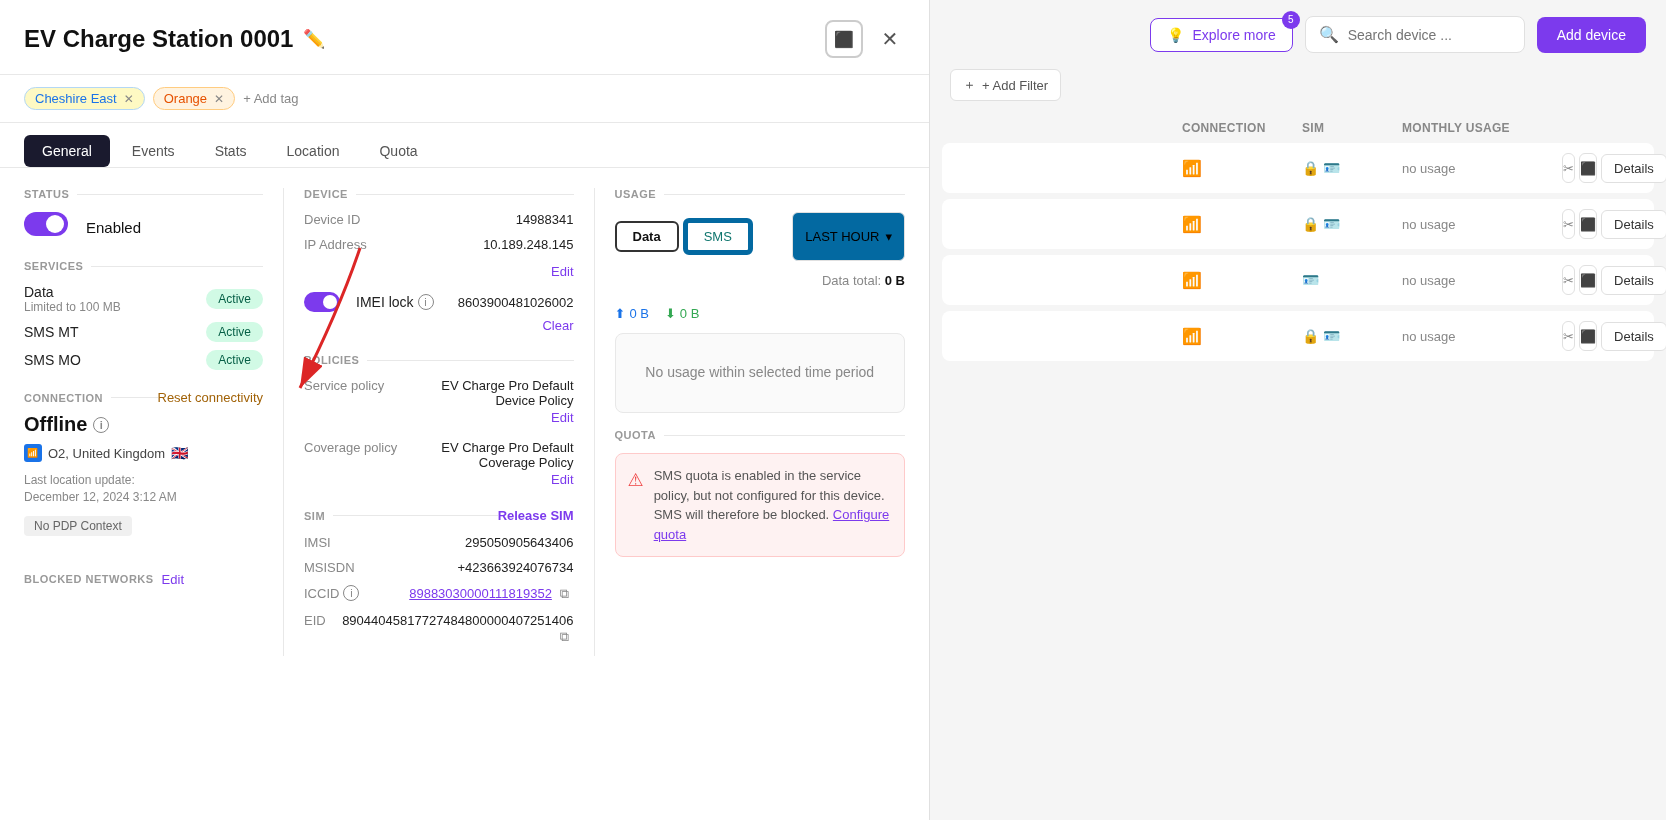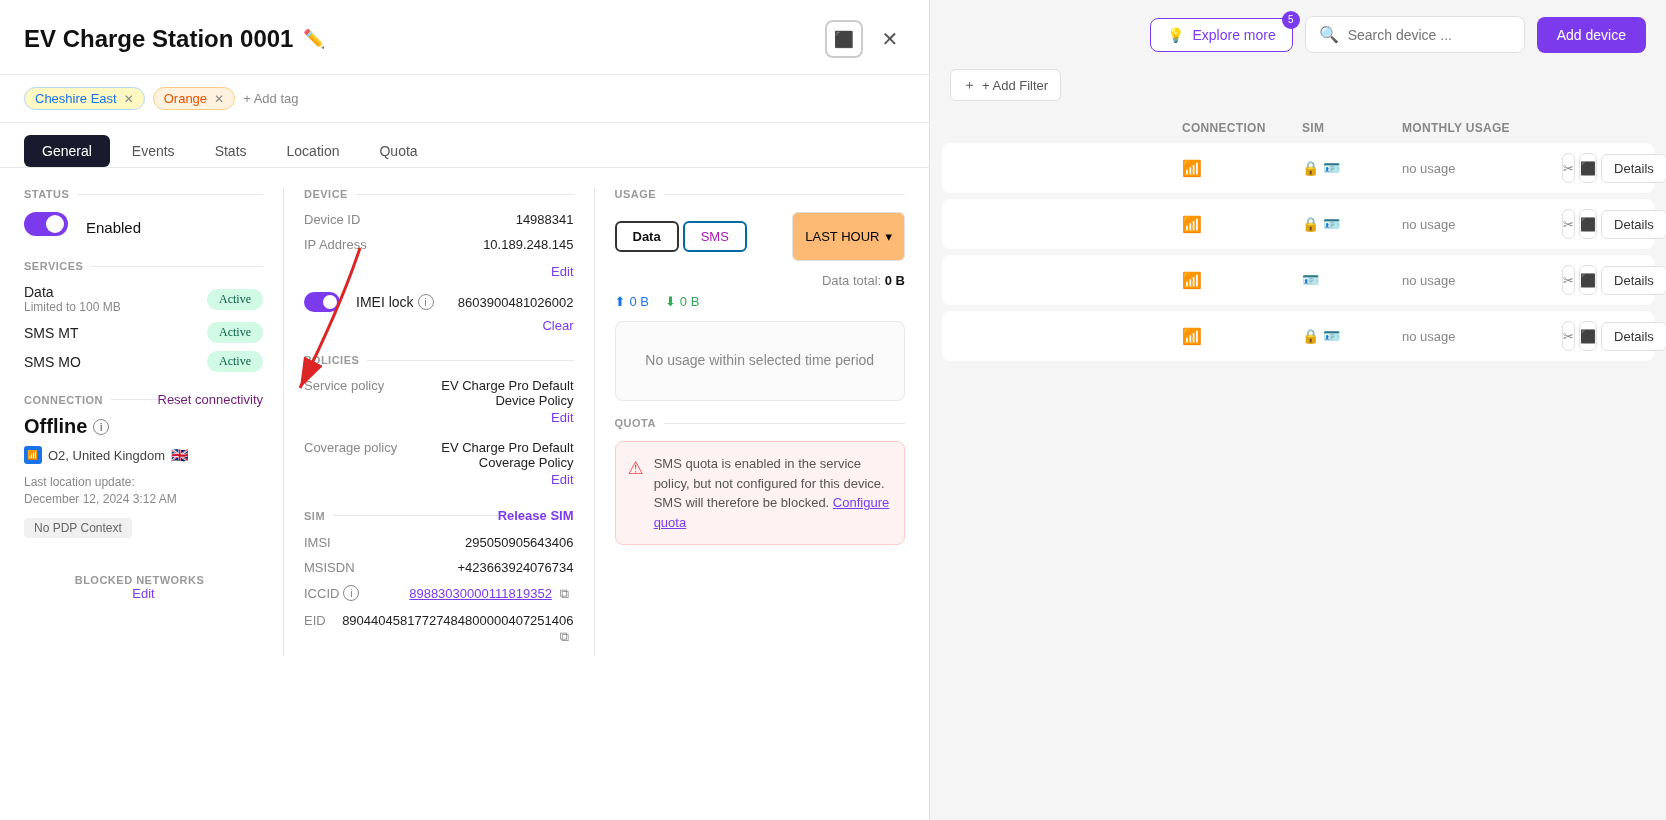--- a/index.html
+++ b/index.html
@@ -219,33 +219,33 @@
     .service-name { font-size: 14px; color: #222; font-weight: 500; }
     .service-limit { font-size: 12px; color: #888; }
 
     .status-badge {
       padding: 3px 12px;
       border-radius: 20px;
       font-size: 12px;
       font-weight: 500;
     }
 
-    .badge-active { background: #d1fae5; color: #065f46; font-family: Liberation Serif, serif; }
+    .badge-active { background: #d1fae5; color: #065f46; }
 
     .connection-section { margin-bottom: 20px; }
 
     .connection-header {
       display: flex;
       align-items: center;
       justify-content: space-between;
       margin-bottom: 8px;
     }
 
     .reset-btn {
-      color: #701a75;
+      color: #a16207;
       font-size: 13px;
       font-weight: 500;
       cursor: pointer;
       border: none;
       background: none;
     }
 
     .offline-status {
       font-size: 20px;
       font-weight: 700;
@@ -304,21 +304,20 @@
       border-radius: 4px;
       font-size: 12px;
       color: #666;
       margin-bottom: 16px;
     }
 
     .blocked-networks-header {
       display: flex;
       align-items: center;
       justify-content: flex-start;
-      flex-direction: column;
     }
 
     .edit-link {
       color: #7c3aed;
       font-size: 13px;
       font-weight: 500;
       cursor: pointer;
       border: none;
       background: none;
     }
@@ -459,50 +458,50 @@
       gap: 4px;
       margin-bottom: 12px;
       align-items: center;
     }
 
     .usage-tab {
       padding: 6px 16px;
       border-radius: 6px;
       font-size: 13px;
       cursor: pointer;
-      border: 2px solid #0369a1;
-      background: #fff;
-      color: #a21caf;
+      border: 5px solid #0369a1;
+      background: #fff;
+      color: #0f766e;
     }
 
     .usage-tab.active {
       background: #fff;
       border: 2px solid #333;
       font-weight: 600;
       color: #111;
     }
 
     .time-selector {
       display: flex;
       align-items: center;
       gap: 6px;
       padding: 16px 12px;
       border: 1px solid #e0e0e0;
       border-radius: 6px;
       font-size: 13px;
       cursor: pointer;
-      background: #fdba74;
+      background: #0369a1;
       margin-left: auto;
     }
 
     .data-total {
       font-size: 13px;
       color: #888;
       text-align: right;
-      margin-bottom: 6px;
+      margin-bottom: 18px;
     }
 
     .data-total strong { color: #111; }
 
     .data-arrows {
       display: flex;
       gap: 16px;
       margin-bottom: 12px;
       font-size: 13px;
     }

